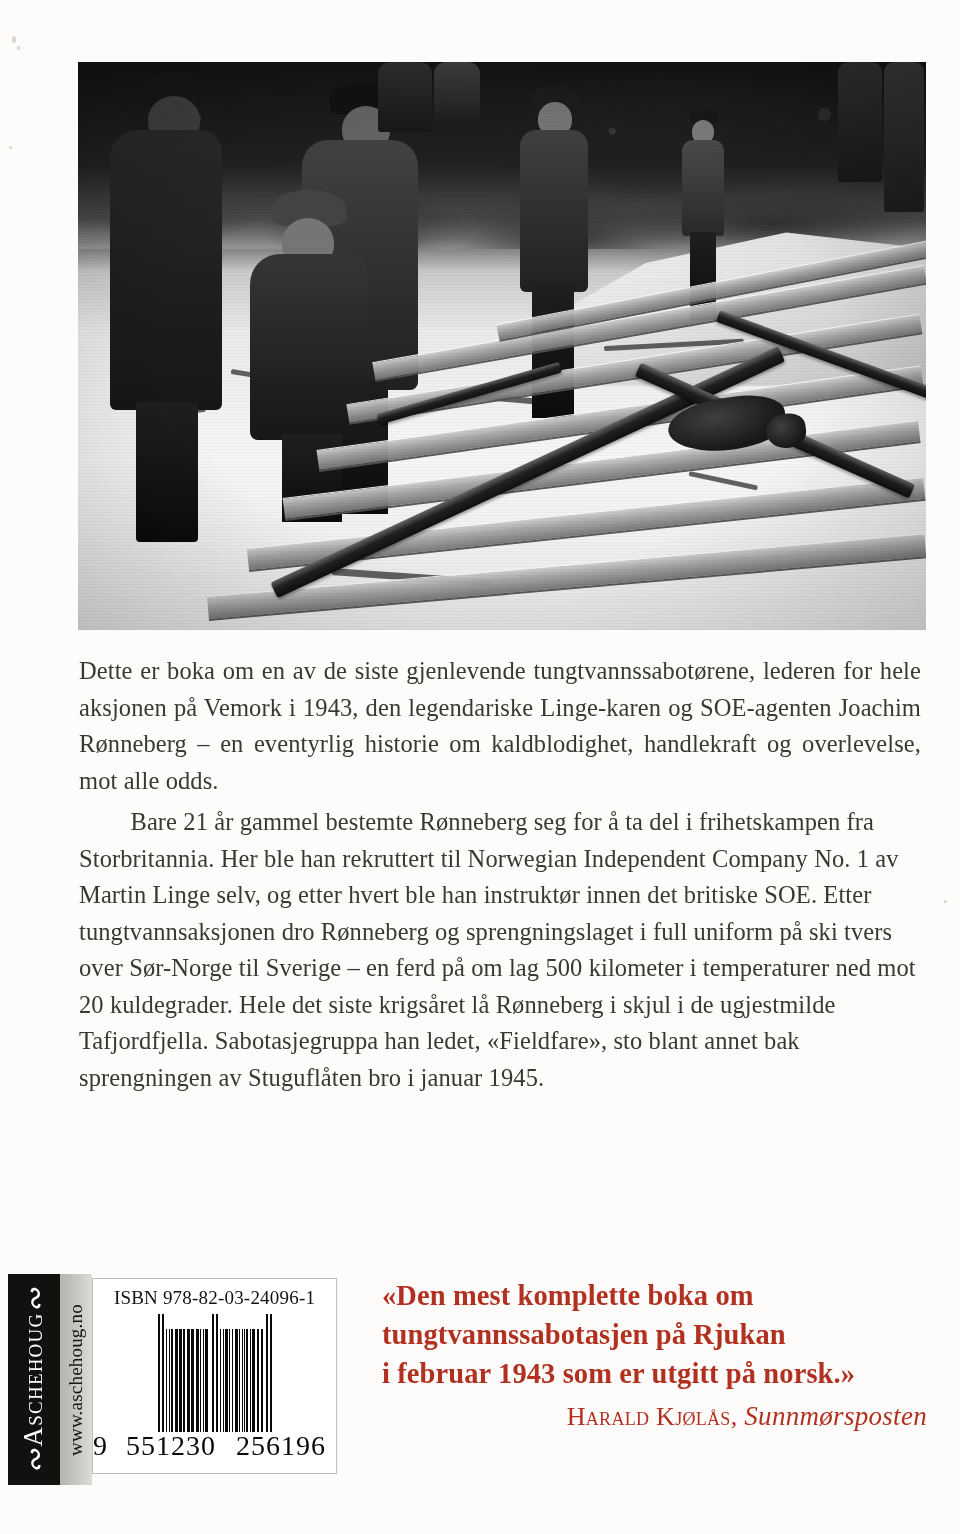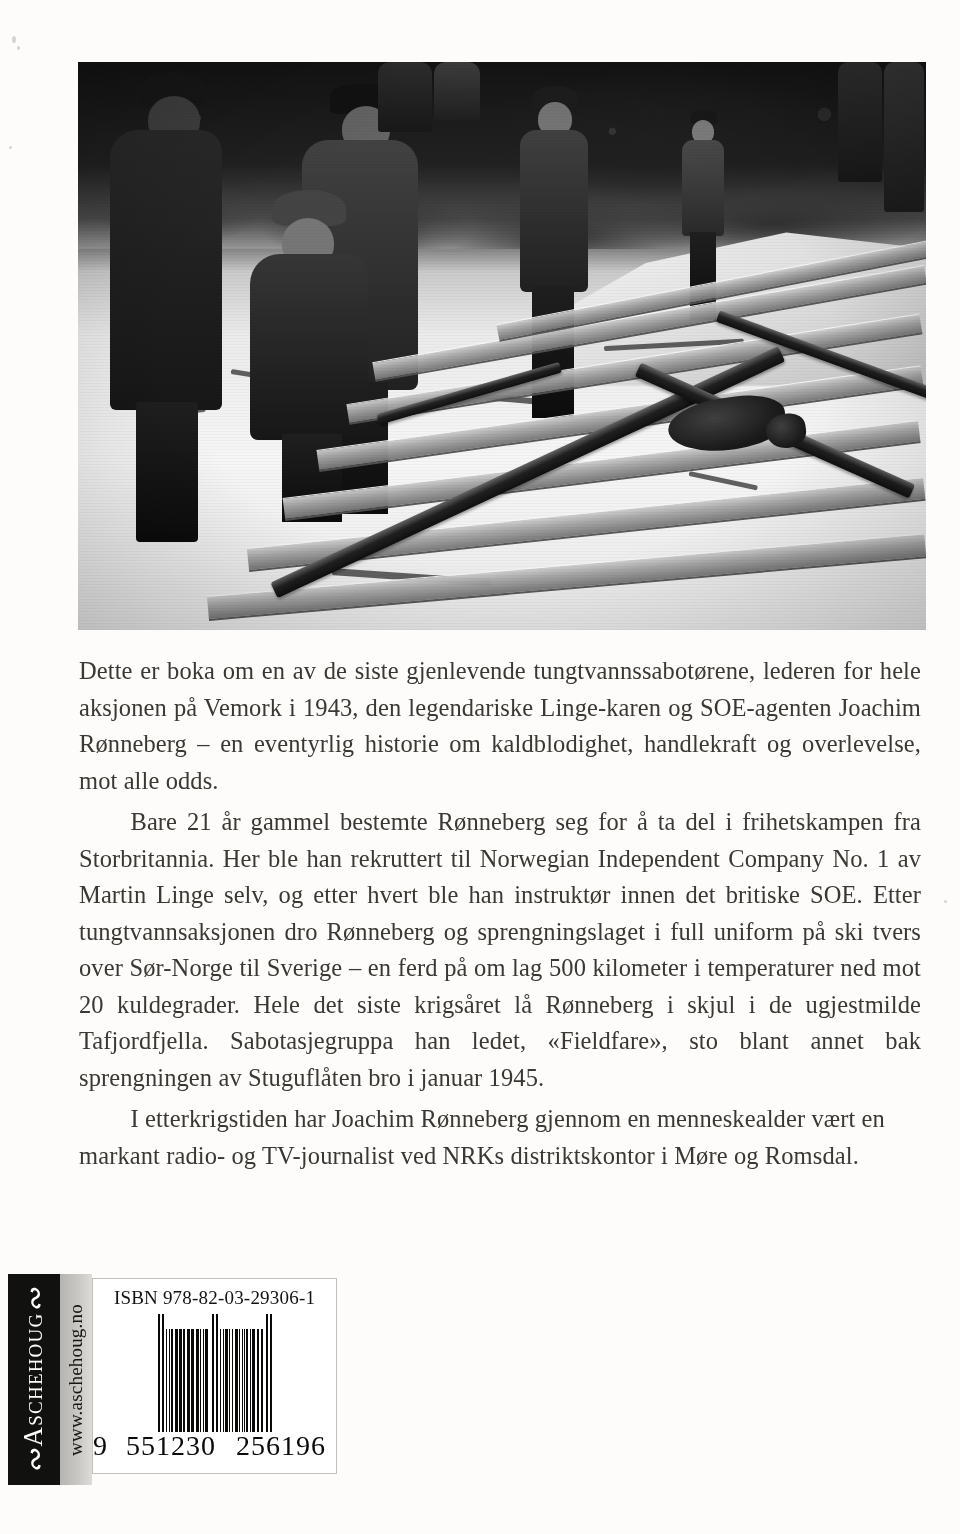--- a/index.html
+++ b/index.html
@@ -400,37 +400,36 @@
       <div class="prone" style="left:688px;top:352px;width:40px;height:34px;"></div>
 
       <div class="photo-grain"></div>
       <div class="photo-vig"></div>
     </div>
   </div>
 
   <div class="blurb">
     <p>Dette er boka om en av de siste gjenlevende tungtvannssabotørene, lederen for hele aksjonen på Vemork i 1943, den legendariske Linge-karen og SOE-agenten Joachim Rønneberg – en eventyrlig historie om kaldblodighet, handlekraft og overlevelse, mot alle odds.</p>
     <p>Bare 21 år gammel bestemte Rønneberg seg for å ta del i frihetskampen fra Storbritannia. Her ble han rekruttert til Norwegian Independent Company No. 1 av Martin Linge selv, og etter hvert ble han instruktør innen det britiske SOE. Etter tungtvannsaksjonen dro Rønneberg og sprengningslaget i full uniform på ski tvers over Sør-Norge til Sverige – en ferd på om lag 500 kilometer i temperaturer ned mot 20 kuldegrader. Hele det siste krigsåret lå Rønneberg i skjul i de ugjestmilde Tafjordfjella. Sabotasjegruppa han ledet, «Fieldfare», sto blant annet bak sprengningen av Stuguflåten bro i januar 1945.</p>
-    <p>I etterkrigstiden har Joachim Rønneberg gjennom en menneskealder vært en markant radio- og TV-journalist ved NRKs distriktskontor i Møre og Romsdal.</p>
   </div>
 
   <div class="bottom">
 
     <div class="logo-block">
       <span class="logo-swash swash-top">∾</span>
       <span class="logo-text">Aschehoug</span>
       <span class="logo-swash swash-bot">∾</span>
     </div>
 
     <div class="url-strip">
       <span class="url-text">www.aschehoug.no</span>
     </div>
 
     <div class="barcode-card">
-      <div class="isbn-line">ISBN 978-82-03-29306-1</div>
+      <div class="isbn-line">ISBN 978-82-03-24096-1</div>
 
       <div class="bars" id="barcode-bars">
           <div class="bar guard" style="width: 2px;"></div>
           <div class="bar space" style="width: 2px;"></div>
           <div class="bar guard" style="width: 2px;"></div>
           <div class="bar space" style="width: 2px;"></div>
           <div class="bar norm" style="width: 1px;"></div>
           <div class="bar space" style="width: 2px;"></div>
           <div class="bar norm" style="width: 1px;"></div>
           <div class="bar space" style="width: 1px;"></div>
@@ -493,15 +492,24 @@
           <div class="bar guard" style="width: 2px;"></div>
         </div>
 
       <div class="bc-digits">
         <span class="lead">9</span>
         <span class="grp">551230</span>
         <span class="grp">256196</span>
       </div>
     </div>
 
+    <div class="quote">
+      <div class="q-line">«Den mest komplette boka om</div>
+      <div class="q-line">tungtvannssabotasjen på Rjukan</div>
+      <div class="q-line">i februar 1943 som er utgitt på norsk.»</div>
+      <div class="attrib">
+        <span>Harald Kjølås,</span>
+        <span class="paper">Sunnmørsposten</span>
+      </div>
+    </div>
 
   </div>
 </div>
 
 </body></html>

